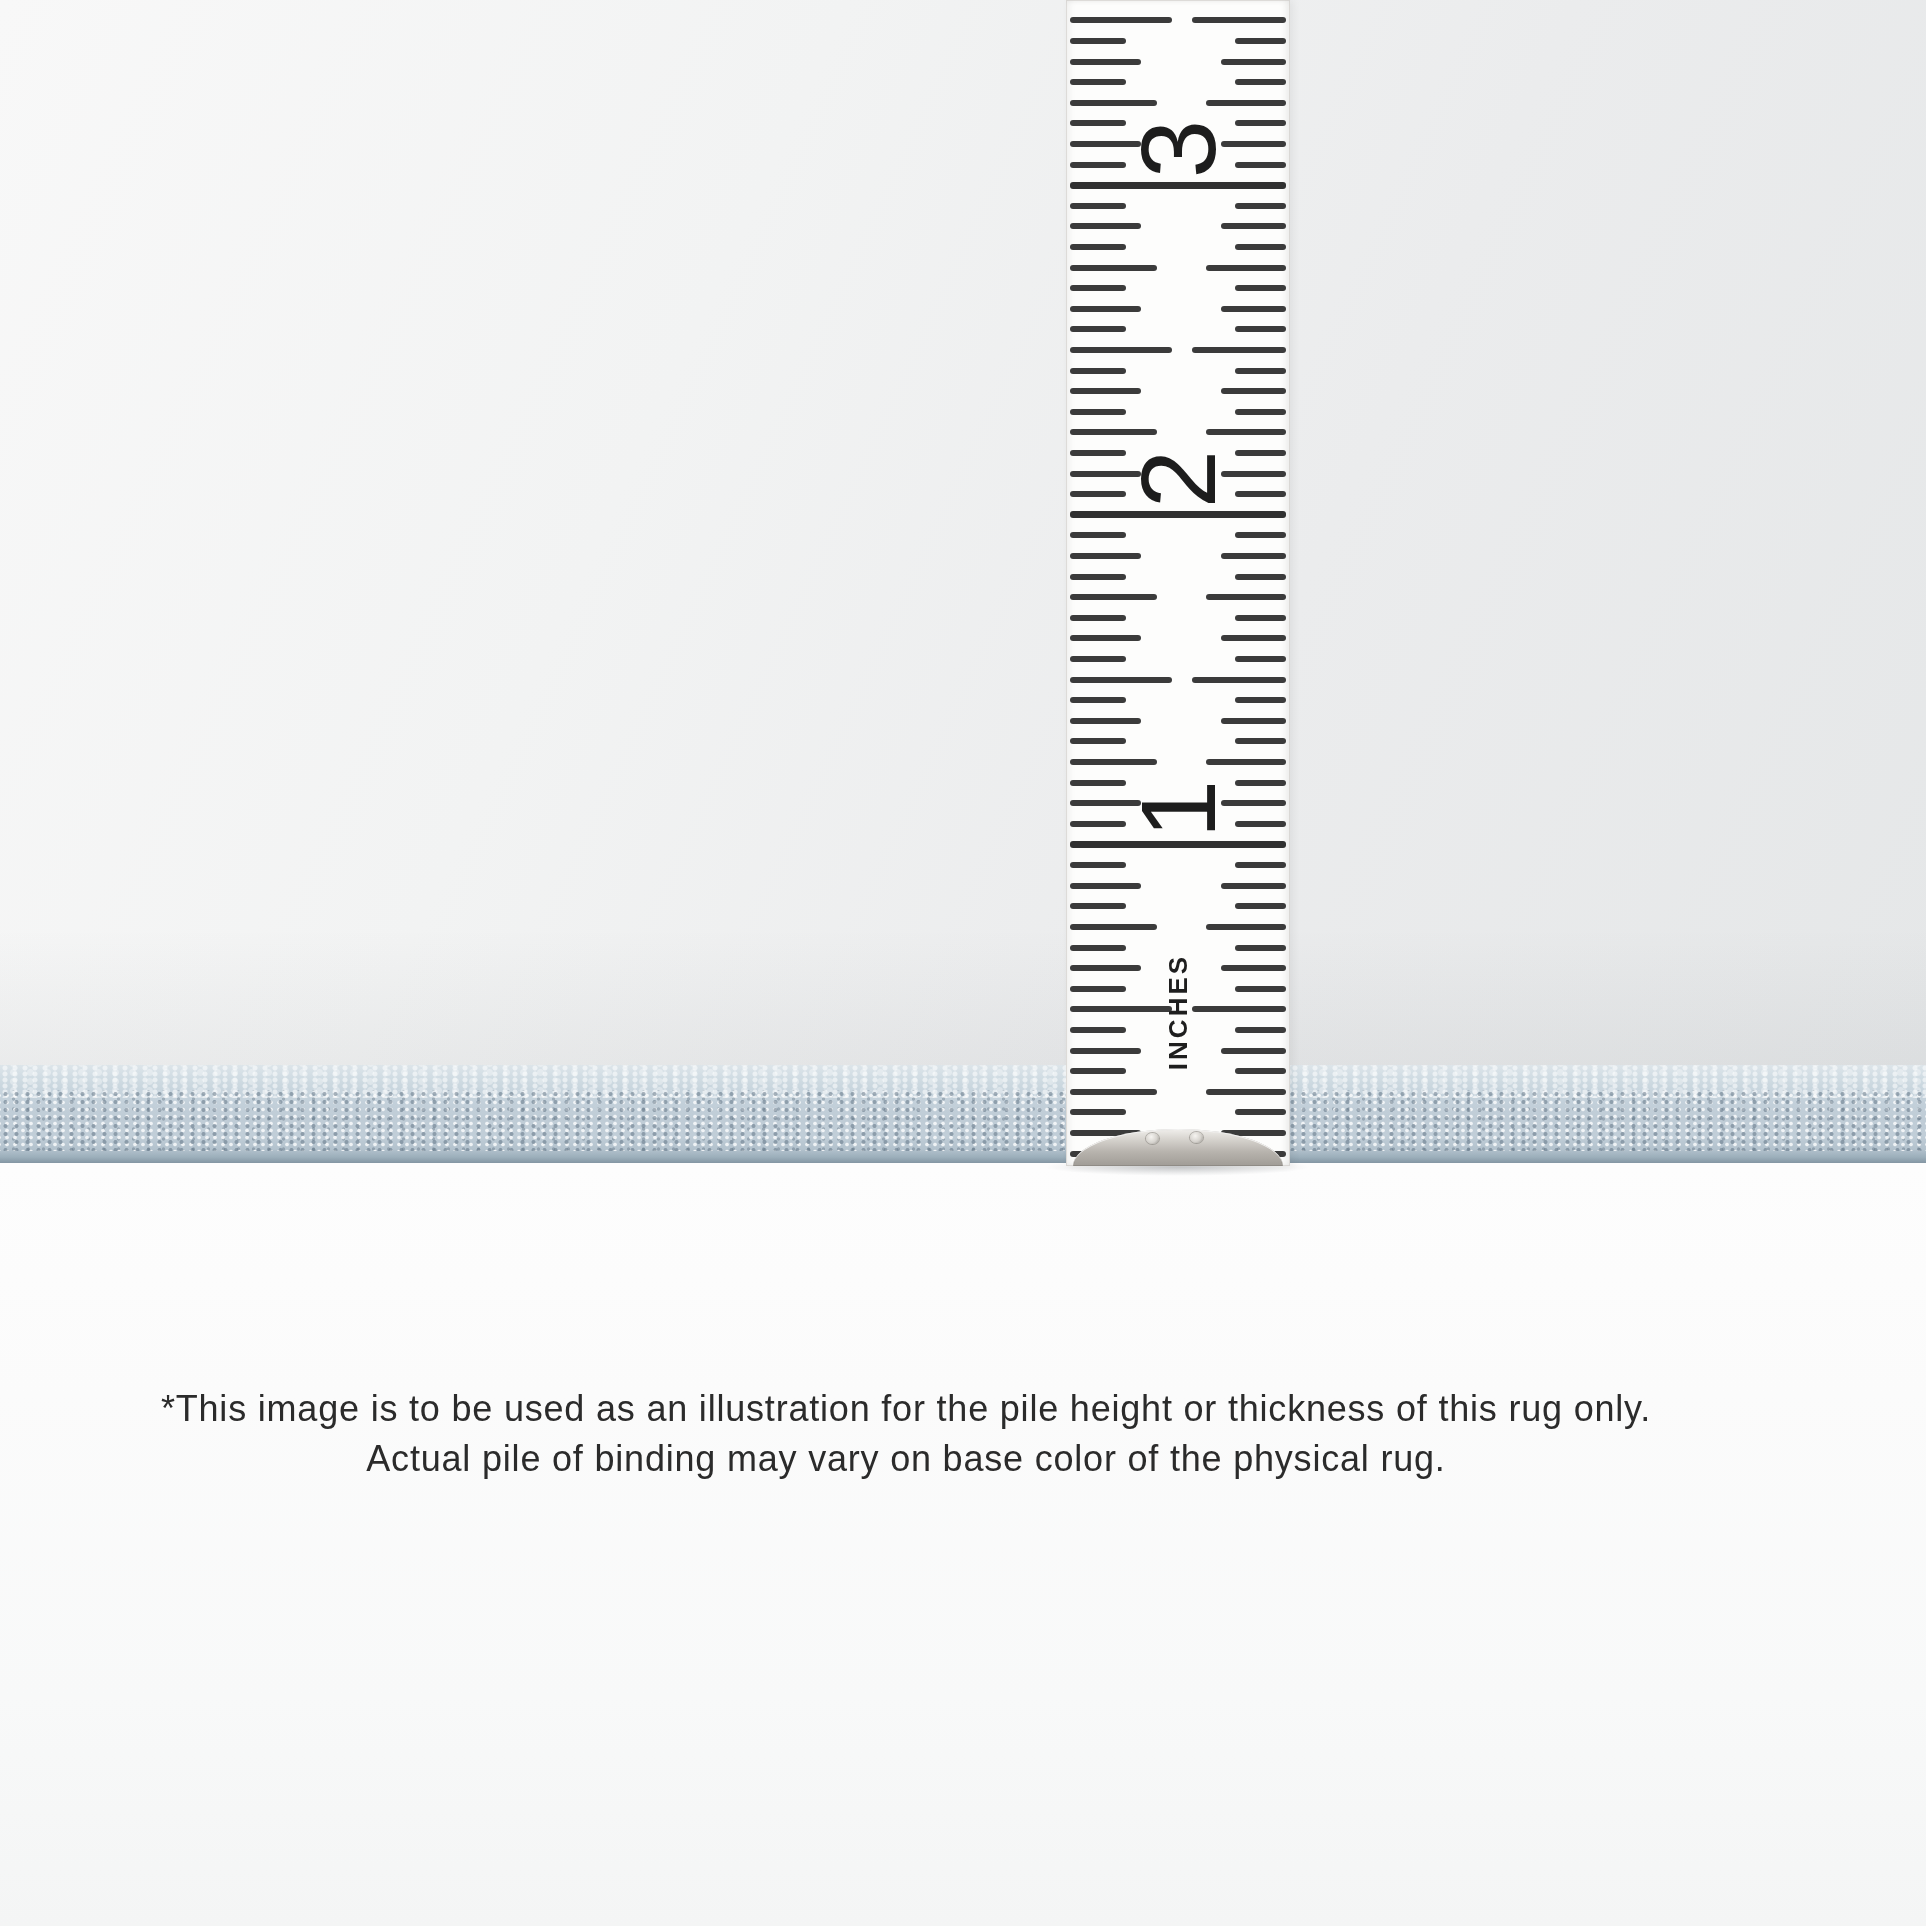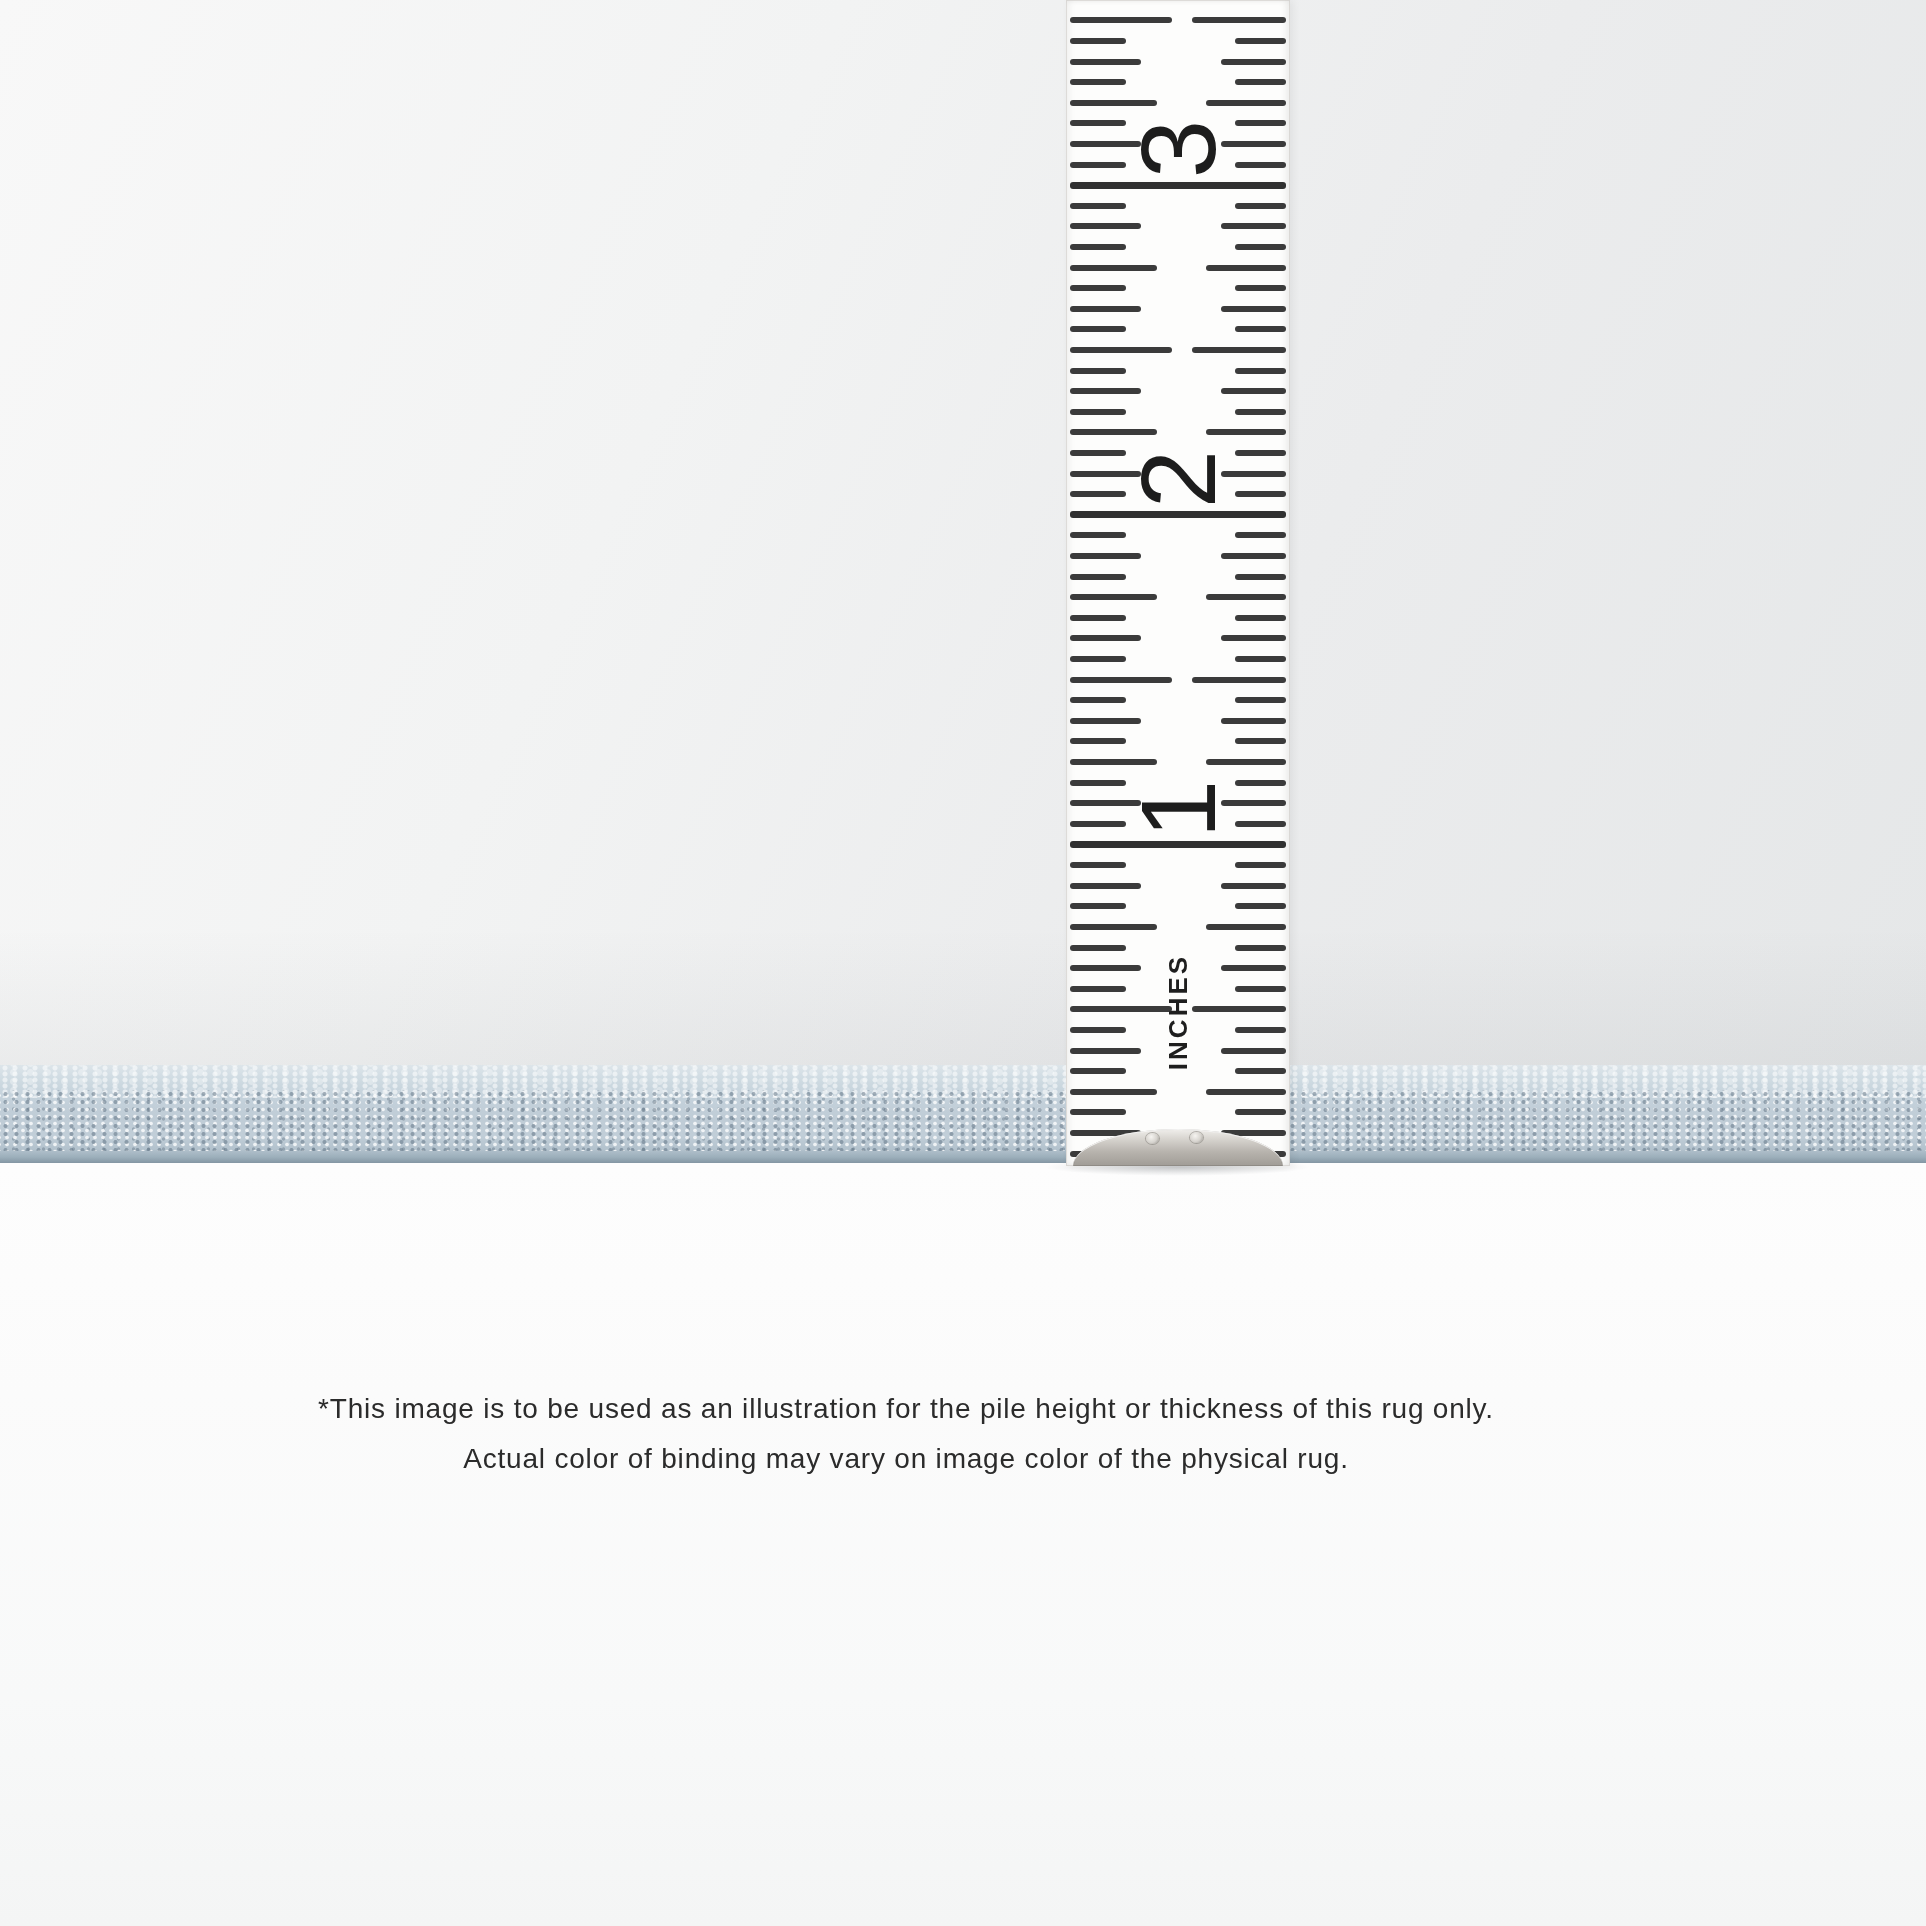--- a/index.html
+++ b/index.html
@@ -91,21 +91,21 @@
   .rivet.r2{left:117px;top:3px;}
   .clip-shadow{
     position:absolute;left:1044px;top:1158px;width:267px;height:18px;
     background:radial-gradient(ellipse at center,rgba(80,86,92,0.30) 0%,rgba(80,86,92,0) 70%);
     z-index:9;
   }
   
   .disclaimer{
     position:absolute;left:0;top:1384px;width:1812px;
     text-align:center;color:#2b2b2b;
-    font-size:28px;line-height:50px;letter-spacing:0.8px;
+    font-size:36px;line-height:50px;letter-spacing:0.8px;
     z-index:5;
   }
 </style>
 </head>
 <body>
 
 <div class="scene">
 
   <div class="wall"></div>
 
@@ -233,17 +233,17 @@
       <div class="tk right" style="top: 38px; width: 51px;"></div>
       <div class="tk left" style="top: 17.3px; width: 102px;"></div>
       <div class="tk right" style="top: 17.3px; width: 94px;"></div>
       <div class="num" style="top: 809px;">1</div>
       <div class="num" style="top: 479px;">2</div>
       <div class="num" style="top: 149px;">3</div>
     </div>
 
   <div class="disclaimer">
     <div>*This image is to be used as an illustration for the pile height or thickness of this rug only.</div>
-    <div>Actual color of binding may vary on image color of the physical rug.</div>
+    <div>Actual pile of binding may vary on base color of the physical rug.</div>
   </div>
 
 </div>
 
 
 </body></html>

